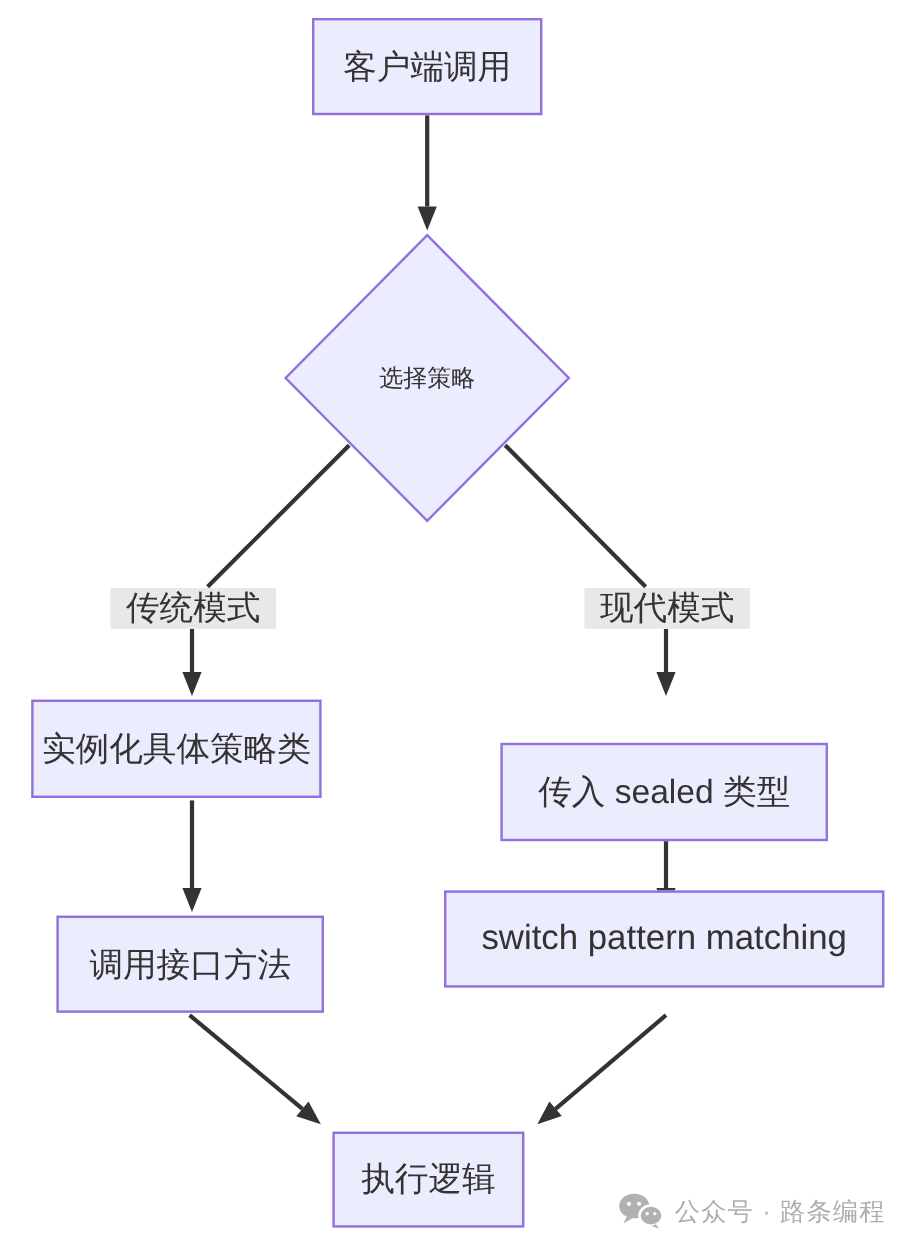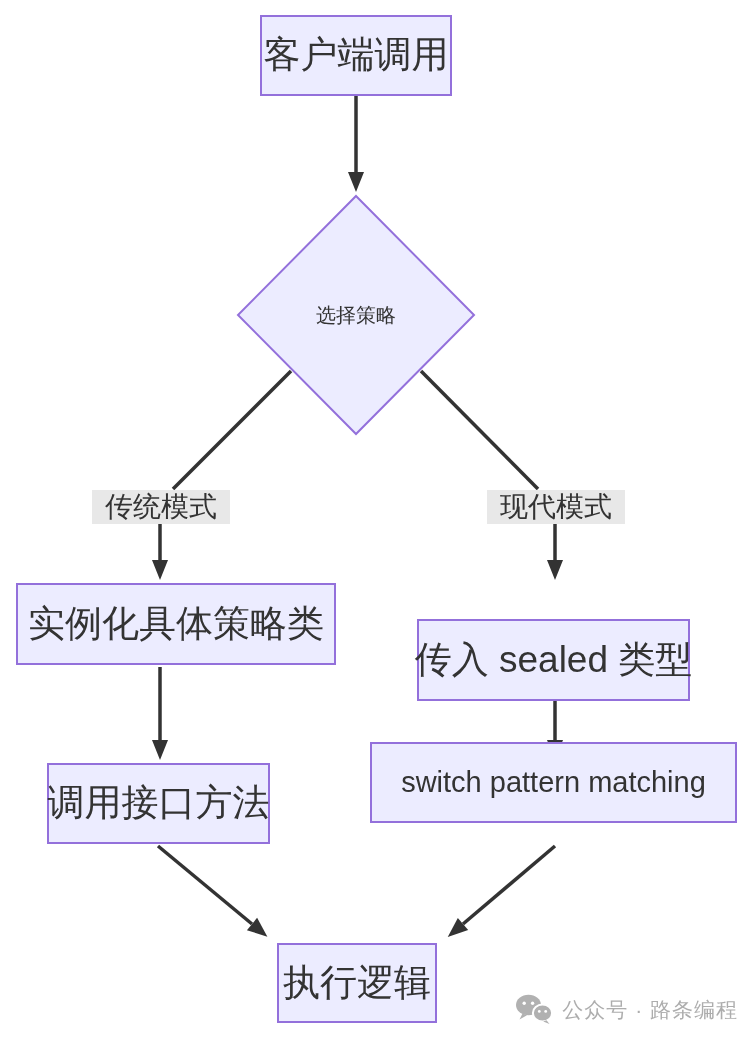--- a/index.html
+++ b/index.html
@@ -36,21 +36,21 @@
   .diamond-shape {
     fill: var(--node-fill);
     stroke: var(--node-border);
     stroke-width: 2px;
   }
   .node {
     position: absolute;
     background: var(--node-fill);
     border: 2px solid var(--node-border);
     color: var(--node-text);
-    font-size: 37px;
+    font-size: 28px;
     line-height: 1.2;
     display: flex;
     align-items: center;
     justify-content: center;
     text-align: center;
     white-space: nowrap;
   }
   .diamond-label {
     position: absolute;
     color: var(--node-text);
@@ -69,21 +69,21 @@
     font-size: 28px;
     display: flex;
     align-items: center;
     justify-content: center;
     text-align: center;
     white-space: nowrap;
     padding: 1px 4px;
   }
   #n-client      { left: 260px; top: 15px;  width: 192px; height: 81px; }
   #n-decision-label { left: 276px; top: 296px; width: 160px; height: 38px; }
-  #n-instantiate { left: 16px;  top: 583px; width: 320px; height: 82px; }
+  #n-instantiate { left: 26px;  top: 583px; width: 242px; height: 82px; }
   #n-sealed      { left: 417px; top: 583px; width: 273px; height: 82px; margin-top: 36px; }
   #n-invoke      { left: 47px;  top: 763px; width: 223px; height: 81px; }
   #n-switch      { left: 370px; top: 742px; width: 367px; height: 81px; font-size: 29px; }
   #n-execute     { left: 277px; top: 943px; width: 160px; height: 80px; }
   #el-left       { left: 92px;  top: 490px; width: 138px; height: 34px; }
   #el-right      { left: 487px; top: 490px; width: 138px; height: 34px; }
   #watermark {
     position: absolute;
     right: 14px;
     bottom: 16px;

